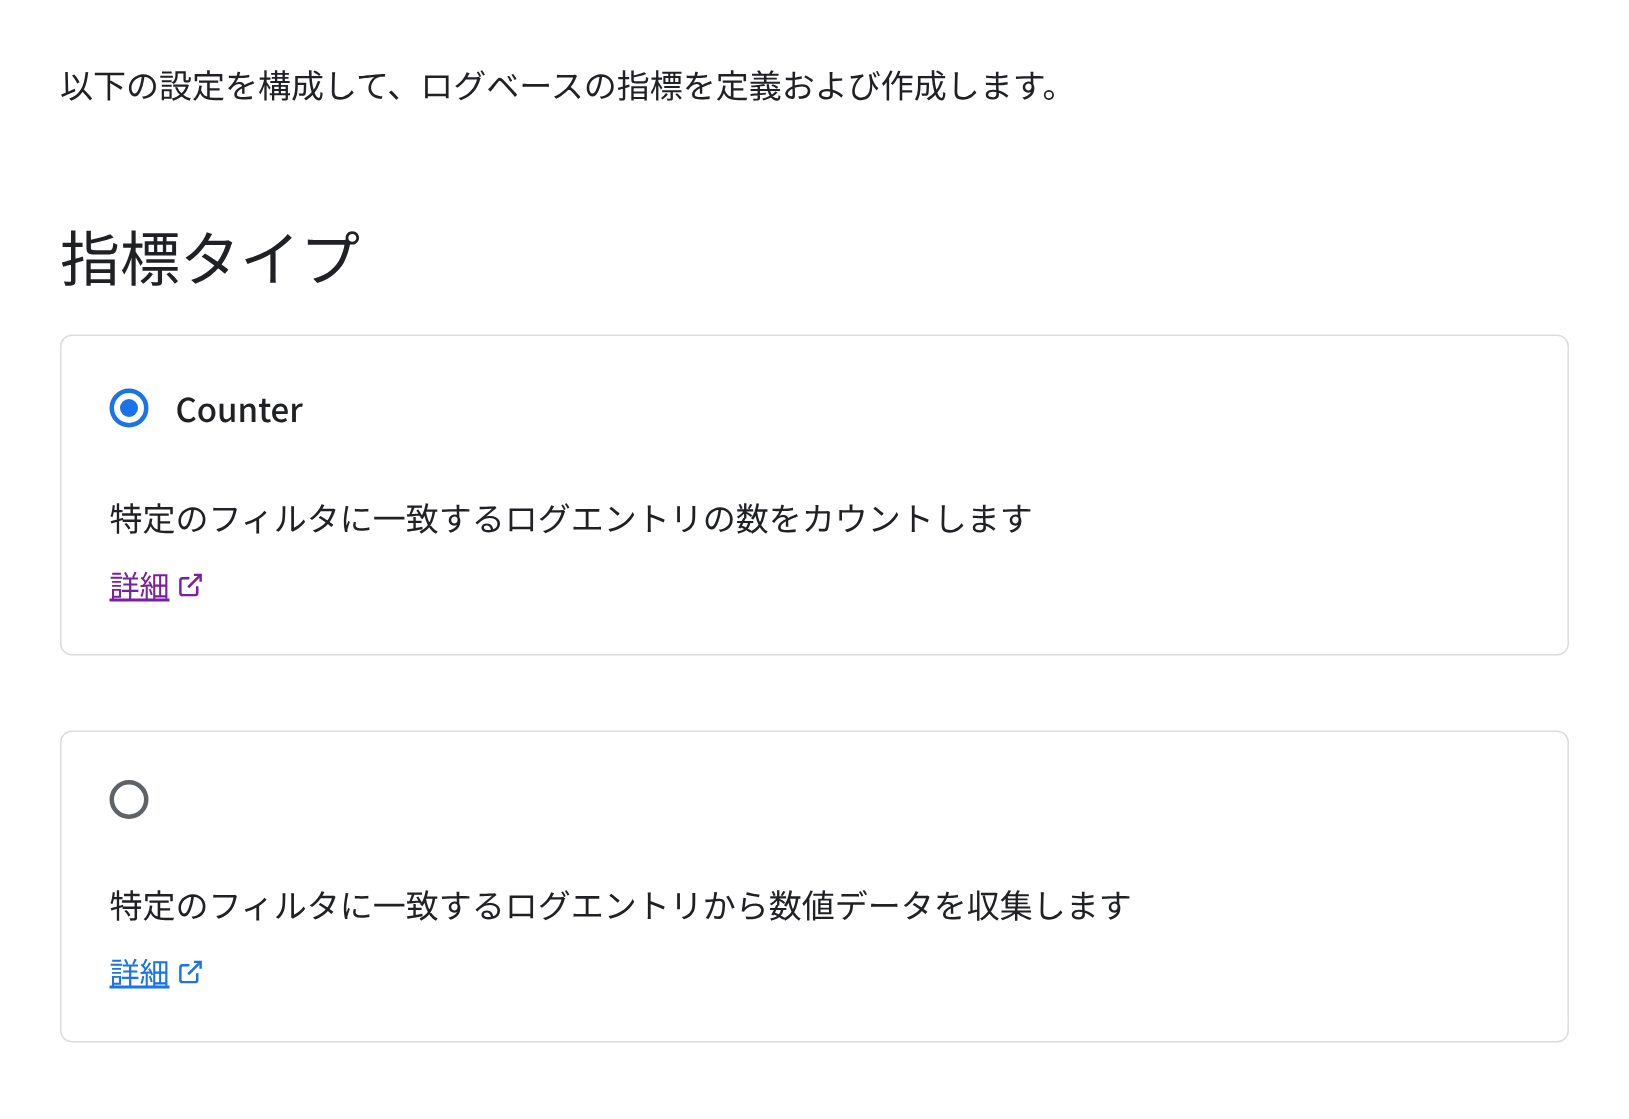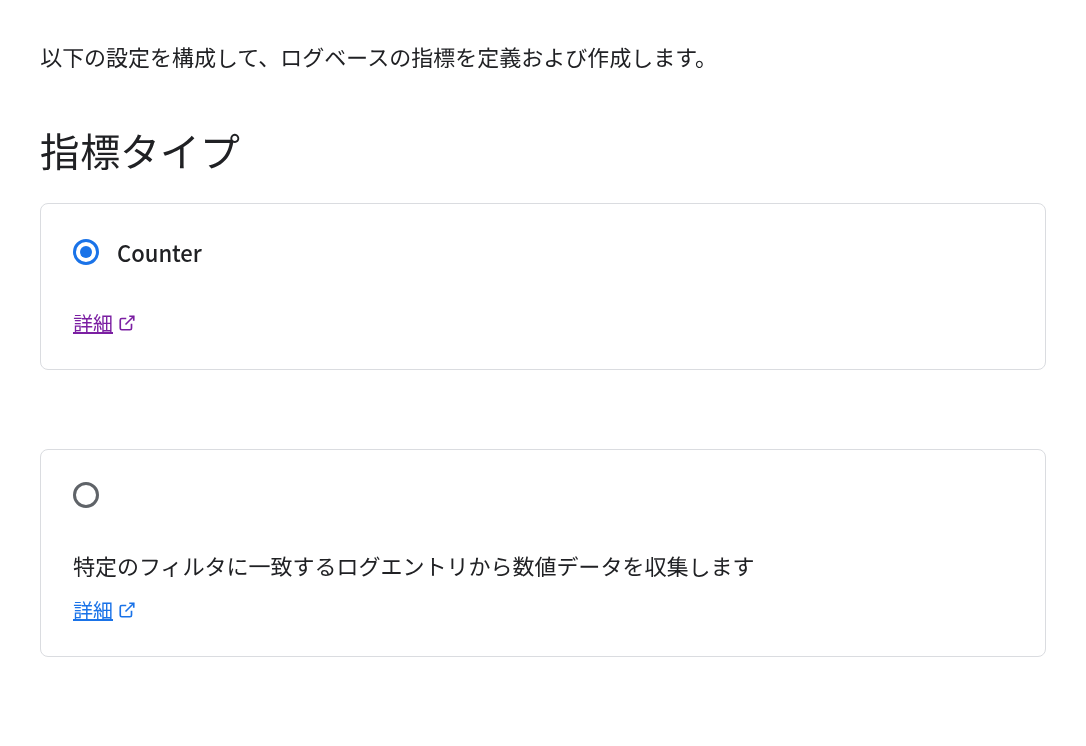--- a/index.html
+++ b/index.html
@@ -10,34 +10,34 @@
     body {
       font-family: 'Google Sans', 'Noto Sans JP', Roboto, Arial, sans-serif;
       background: #ffffff;
       padding: 40px;
       width: 1086px;
       color: #202124;
     }
     .intro-text {
       font-size: 22px;
       color: #202124;
-      margin-bottom: 48px;
+      margin-bottom: 68px;
       line-height: 1.5;
     }
     .section-title {
       font-size: 40px;
       font-weight: 400;
       color: #202124;
       margin-bottom: 24px;
     }
     .card {
       border: 1px solid #dadce0;
       border-radius: 8px;
       padding: 32px;
-      margin-bottom: 79px;
+      margin-bottom: 50px;
       background: #ffffff;
     }
     .radio-row {
       display: flex;
       align-items: center;
       gap: 18px;
       margin-bottom: 40px;
     }
     .radio {
       width: 26px;
@@ -118,20 +118,21 @@
 
 <div class="card">
   <div class="radio-row">
     <div class="radio">
       <div class="radio-outer-selected">
         <div class="radio-inner-selected"></div>
       </div>
     </div>
     <div class="radio-label">Counter</div>
   </div>
+  <div class="card-description">特定のフィルタに一致するログエントリの数をカウントします</div>
   <div class="link-row">
     <span class="link-text link-visited">詳細</span>
     <span class="external-icon">
       <svg viewBox="0 0 24 24" fill="none" stroke="#7b1fa2" stroke-width="2.2">
         <path d="M18 13v6a2 2 0 0 1-2 2H5a2 2 0 0 1-2-2V8a2 2 0 0 1 2-2h6"></path>
         <polyline points="15 3 21 3 21 9"></polyline>
         <line x1="10" y1="14" x2="21" y2="3"></line>
       </svg>
     </span>
   </div>

